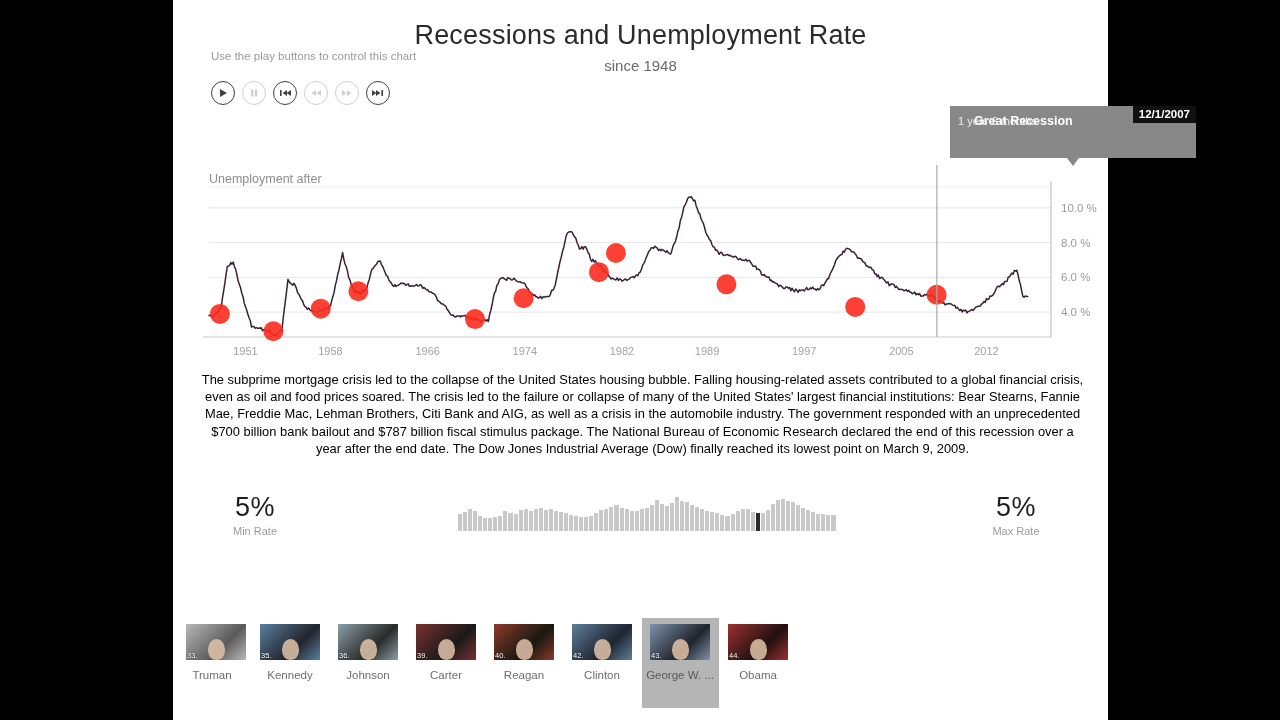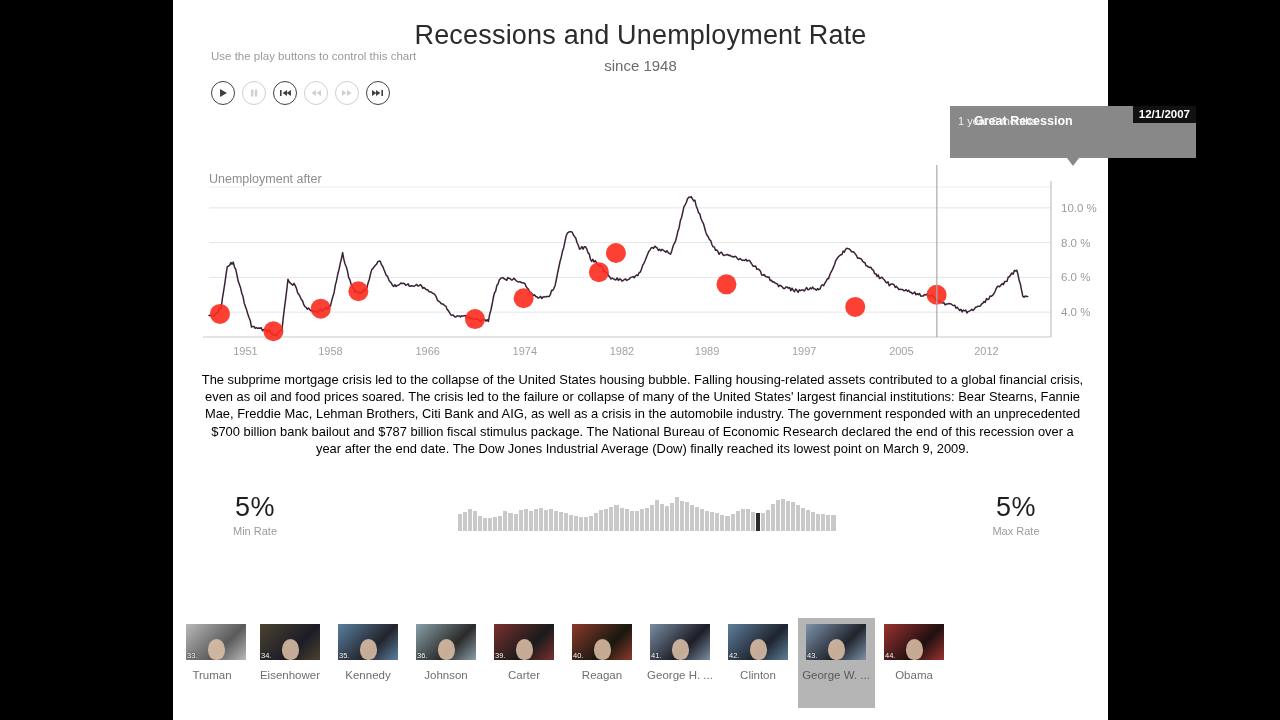--- a/index.html
+++ b/index.html
@@ -297,27 +297,20 @@
 
   <div class="pres-row" id="pres-row">
       <div class="pres">
         <div class="pthumb" style="background: linear-gradient(135deg, rgb(185, 185, 185) 0%, rgb(90, 90, 90) 62%, rgb(185, 185, 185) 100%); margin-left: 8px;">
           <div style="position: absolute; left: 50%; top: 42%; margin-left: -8px; width: 17px; height: 21px; border-radius: 50% 50% 46% 46%; background: rgba(226, 196, 170, 0.85);"></div>
           <div class="pnum">33.</div>
         </div>
         <div class="pname">Truman</div>
       </div>
       <div class="pres">
-        <div class="pthumb" style="background: linear-gradient(135deg, rgb(74, 66, 48) 0%, rgb(28, 28, 38) 62%, rgb(74, 66, 48) 100%);">
-          <div style="position: absolute; left: 50%; top: 42%; margin-left: -8px; width: 17px; height: 21px; border-radius: 50% 50% 46% 46%; background: rgba(226, 196, 170, 0.85);"></div>
-          <div class="pnum">34.</div>
-        </div>
-        <div class="pname">Eisenhower</div>
-      </div>
-      <div class="pres">
         <div class="pthumb" style="background: linear-gradient(135deg, rgb(90, 127, 160) 0%, rgb(34, 36, 44) 62%, rgb(90, 127, 160) 100%);">
           <div style="position: absolute; left: 50%; top: 42%; margin-left: -8px; width: 17px; height: 21px; border-radius: 50% 50% 46% 46%; background: rgba(226, 196, 170, 0.85);"></div>
           <div class="pnum">35.</div>
         </div>
         <div class="pname">Kennedy</div>
       </div>
       <div class="pres">
         <div class="pthumb" style="background: linear-gradient(135deg, rgb(138, 160, 168) 0%, rgb(42, 42, 42) 62%, rgb(138, 160, 168) 100%);">
           <div style="position: absolute; left: 50%; top: 42%; margin-left: -8px; width: 17px; height: 21px; border-radius: 50% 50% 46% 46%; background: rgba(226, 196, 170, 0.85);"></div>
           <div class="pnum">36.</div>
@@ -330,27 +323,20 @@
           <div class="pnum">39.</div>
         </div>
         <div class="pname">Carter</div>
       </div>
       <div class="pres">
         <div class="pthumb" style="background: linear-gradient(135deg, rgb(140, 58, 44) 0%, rgb(24, 24, 15) 62%, rgb(140, 58, 44) 100%); text-align: right;">
           <div style="position: absolute; left: 50%; top: 42%; margin-left: -8px; width: 17px; height: 21px; border-radius: 50% 50% 46% 46%; background: rgba(226, 196, 170, 0.85);"></div>
           <div class="pnum">40.</div>
         </div>
         <div class="pname">Reagan</div>
-      </div>
-      <div class="pres">
-        <div class="pthumb" style="background: linear-gradient(135deg, rgb(122, 142, 164) 0%, rgb(29, 29, 37) 62%, rgb(122, 142, 164) 100%);">
-          <div style="position: absolute; left: 50%; top: 42%; margin-left: -8px; width: 17px; height: 21px; border-radius: 50% 50% 46% 46%; background: rgba(226, 196, 170, 0.85);"></div>
-          <div class="pnum">41.</div>
-        </div>
-        <div class="pname">George H. ...</div>
       </div>
       <div class="pres">
         <div class="pthumb" style="background: linear-gradient(135deg, rgb(95, 127, 154) 0%, rgb(30, 36, 48) 62%, rgb(95, 127, 154) 100%);">
           <div style="position: absolute; left: 50%; top: 42%; margin-left: -8px; width: 17px; height: 21px; border-radius: 50% 50% 46% 46%; background: rgba(226, 196, 170, 0.85);"></div>
           <div class="pnum">42.</div>
         </div>
         <div class="pname">Clinton</div>
       </div>
       <div class="pres selected">
         <div class="pthumb" style="background: linear-gradient(135deg, rgb(126, 147, 171) 0%, rgb(32, 36, 44) 62%, rgb(126, 147, 171) 100%);">

